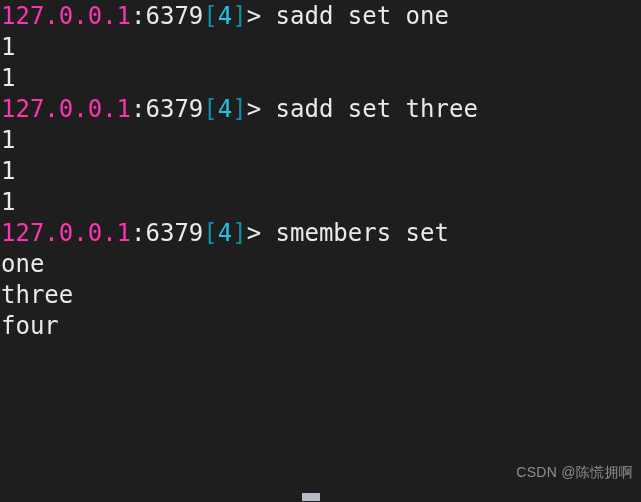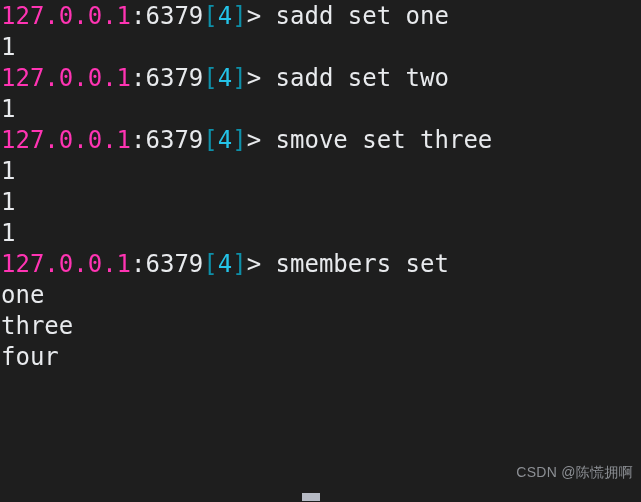--- a/index.html
+++ b/index.html
@@ -58,23 +58,22 @@
     margin-left: 8px;
   }
 </style>
 </head>
 <body>
 
 <div id="terminal">
   <div id="lines-container">
       <div class="line"><span class="seg host">127.0.0.1</span><span class="seg sep">:</span><span class="seg port">6379</span><span class="seg bracket">[</span><span class="seg dbindex">4</span><span class="seg bracket">]</span><span class="seg arrow">&gt; </span><span class="seg command">sadd set one</span></div>
       <div class="line"><span class="seg output">1</span></div>
-      <div class="line"><span class="seg host">127.0.0.1</span><span class="seg sep">:</span><span class="seg port">6379</span><span class="seg bracket">[</span><span class="seg dbindex">4</span><span class="seg bracket">]</span><span class="seg arrow">&gt; </span><span class="seg command">sadd set two</span></div>
       <div class="line"><span class="seg output">1</span></div>
-      <div class="line"><span class="seg host">127.0.0.1</span><span class="seg sep">:</span><span class="seg port">6379</span><span class="seg bracket">[</span><span class="seg dbindex">4</span><span class="seg bracket">]</span><span class="seg arrow">&gt; </span><span class="seg command">smove set three</span></div>
+      <div class="line"><span class="seg host">127.0.0.1</span><span class="seg sep">:</span><span class="seg port">6379</span><span class="seg bracket">[</span><span class="seg dbindex">4</span><span class="seg bracket">]</span><span class="seg arrow">&gt; </span><span class="seg command">sadd set three</span></div>
       <div class="line"><span class="seg output">1</span></div>
       <div class="line"><span class="seg output">1</span></div>
       <div class="line"><span class="seg output">1</span></div>
       <div class="line"><span class="seg host">127.0.0.1</span><span class="seg sep">:</span><span class="seg port">6379</span><span class="seg bracket">[</span><span class="seg dbindex">4</span><span class="seg bracket">]</span><span class="seg arrow">&gt; </span><span class="seg command">smembers set</span></div>
       <div class="line"><span class="seg output">one</span></div>
       <div class="line"><span class="seg output">three</span></div>
       <div class="line"><span class="seg output">four</span></div>
     </div>
   <div id="cursor"></div>
   <div id="watermark">CSDN @陈慌拥啊</div>

